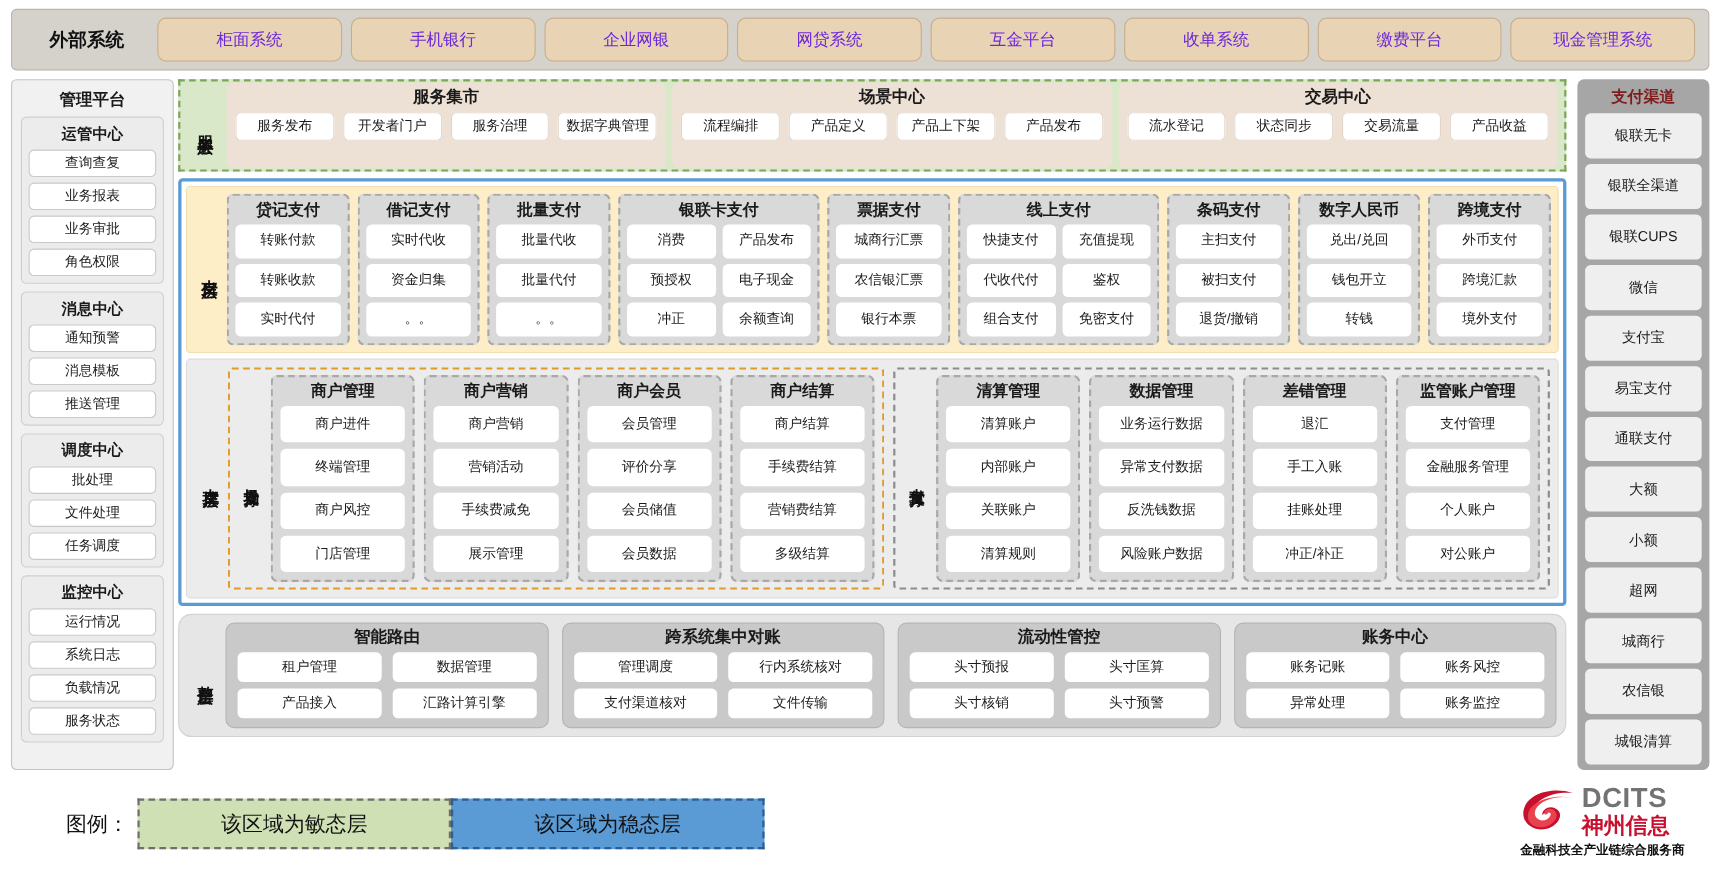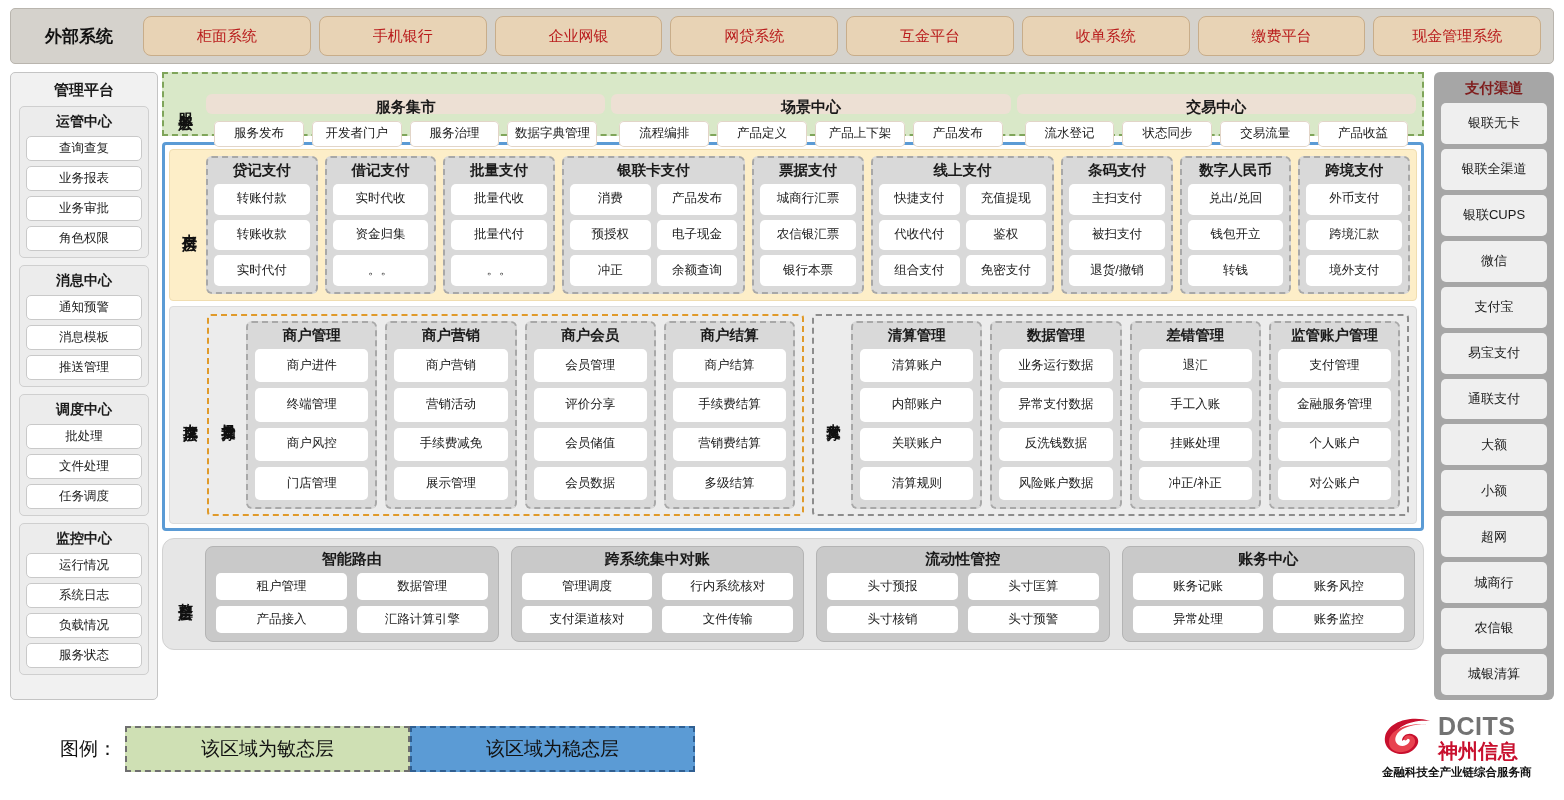--- a/index.html
+++ b/index.html
@@ -40,21 +40,21 @@
     font-size:17px; font-weight:bold; color:#111;
     width:112px; text-align:center; flex:0 0 auto;font-family:Liberation Mono, monospace;
   }
   #external-items { display:flex; flex:1 1 auto; justify-content:space-between; gap:8px; padding-left:8px;}
   .ext-chip {
     flex:1 1 0; height:40px;
     background:#e8d3b5;
     border:1px solid #c8ad8a;
     border-radius:8px;
     display:flex;align-items:center;justify-content:center;
-    font-size:15px; color:#b91c1c;
+    font-size:15px; color:#6d28d9;
     max-width:170px;
   }
 
   
   #mgmt-platform {
     position:absolute; left:10px; top:72px; width:148px; height:628px;
     background:#f1f1f1; border:1px solid #c4c4c4; border-radius:5px;
     padding:6px 8px;
   }
   #mgmt-title { text-align:center; font-size:15px; font-weight:bold; margin:2px 0 6px; }
@@ -65,21 +65,21 @@
   .mgmt-group-title { text-align:center; font-size:14px; font-weight:bold; margin:2px 0 5px; }
   .mgmt-group .chip { height:25px; margin-bottom:5px; font-size:12.5px; }
   .mgmt-group .chip:last-child { margin-bottom:0; }
 
   
   #center { position:absolute; left:162px; top:72px; width:1262px; }
 
   
   #service-layer {
     background:#d9e8c8; border:2px dashed #7fa55a; border-radius:0;
-    padding:20px 6px; display:flex; align-items:stretch; height:64px;
+    padding:1px 6px; display:flex; align-items:stretch; height:84px;
   }
   .side-label {
     writing-mode:vertical-rl; text-orientation:upright;
     font-size:15px; font-weight:bold; letter-spacing:2px;
     display:flex; align-items:center; justify-content:center;
     flex:0 0 30px; color:#111;
   }
   .svc-box {
     flex:1 1 0; margin-left:6px;
     background:#ede0d4; border-radius:6px;

